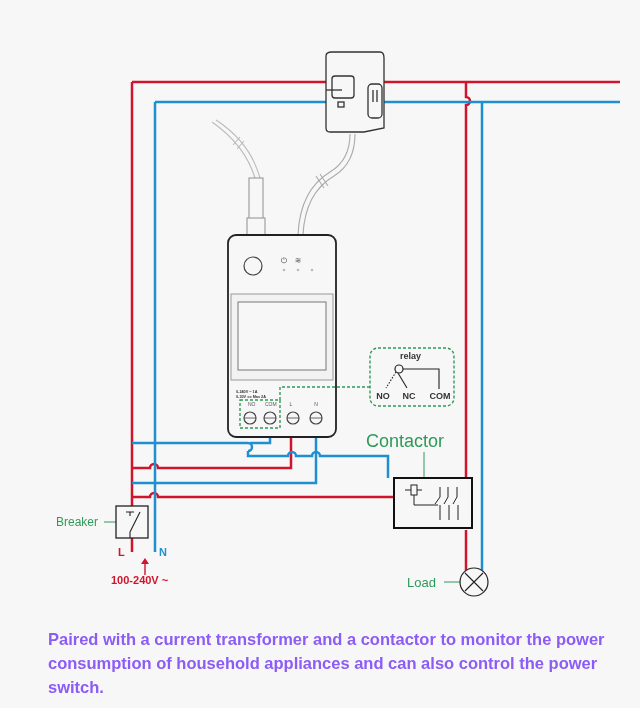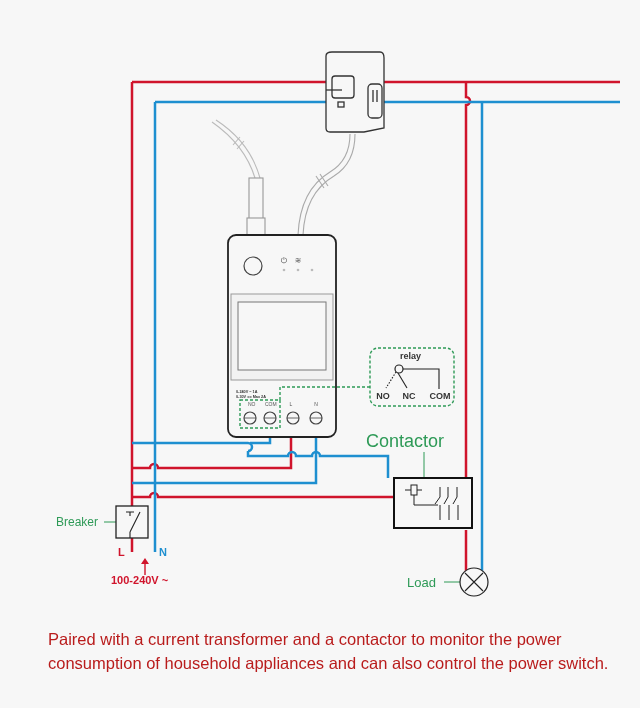--- a/index.html
+++ b/index.html
@@ -1,18 +1,18 @@
 <!DOCTYPE html>
 <html><head>
 <meta charset="utf-8">
 <style>
   html, body { margin: 0; padding: 0; background: #f7f7f7; }
   body { width: 640px; height: 708px; position: relative; overflow: hidden; font-family: "Liberation Sans", sans-serif; }
   #diagram { position: absolute; left: 0; top: 0; }
-  .caption { position: absolute; left: 48px; top: 627px; width: 580px; font-family: "Liberation Sans", sans-serif; font-weight: normal; font-size: 16.5px; line-height: 24px; color: #b91c1c; }
+  .caption { position: absolute; left: 48px; top: 627px; width: 580px; font-family: "Liberation Sans", sans-serif; font-weight: bold; font-size: 16.5px; line-height: 24px; color: #8b5cf6; }
   .lbl-green { fill: #2e9a57; font-family: "Liberation Sans", sans-serif; }
   .lbl-red { fill: #d0142c; font-family: "Liberation Sans", sans-serif; font-weight: bold; }
   .lbl-blue { fill: #1e8fd0; font-family: "Liberation Sans", sans-serif; font-weight: bold; }
   .lbl-dark { fill: #333; font-family: "Liberation Sans", sans-serif; font-weight: bold; }
 </style>
 </head>
 <body>
 
 <svg id="diagram" width="640" height="620" viewBox="0 0 640 620" xmlns="http://www.w3.org/2000/svg">
 

